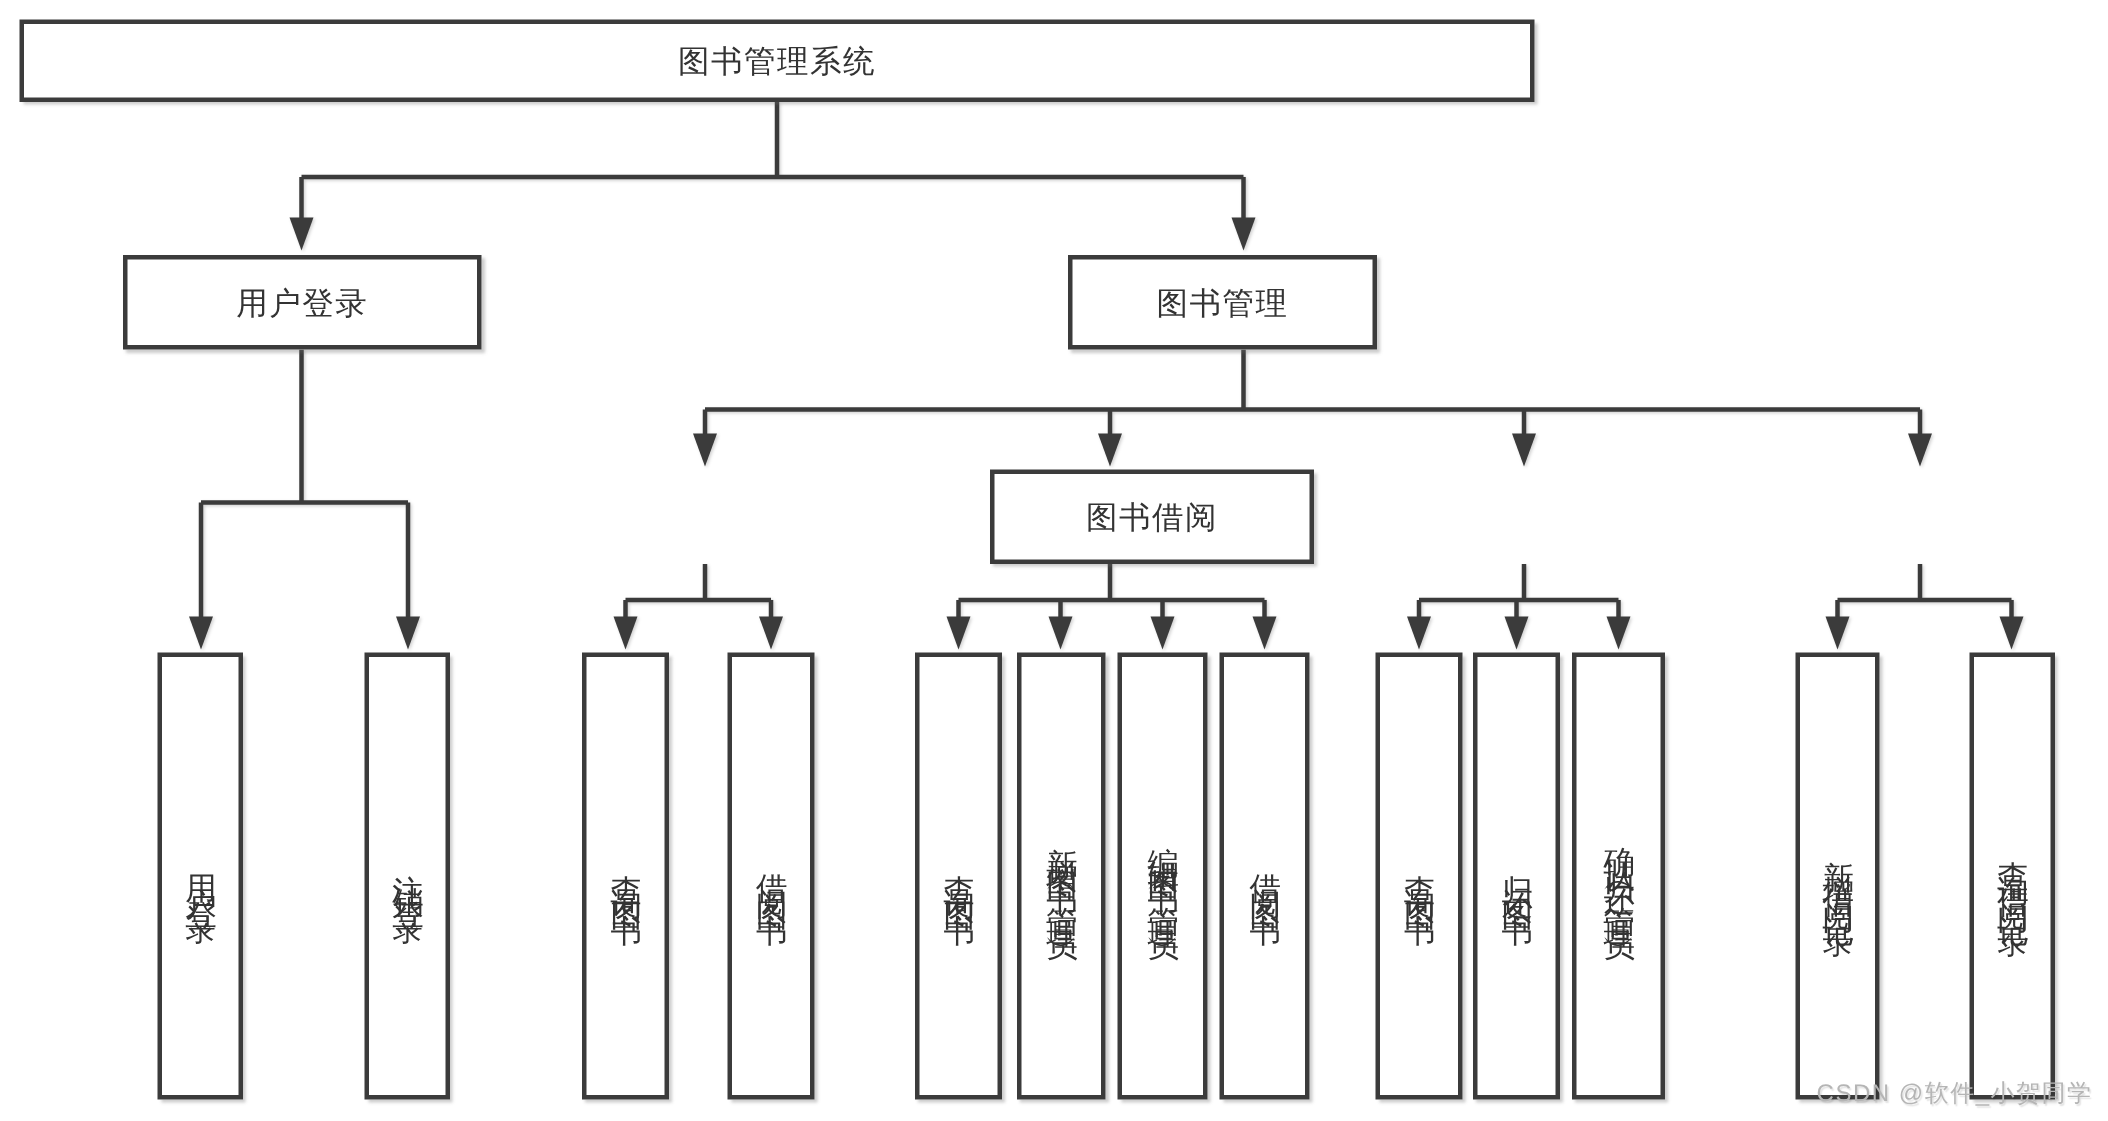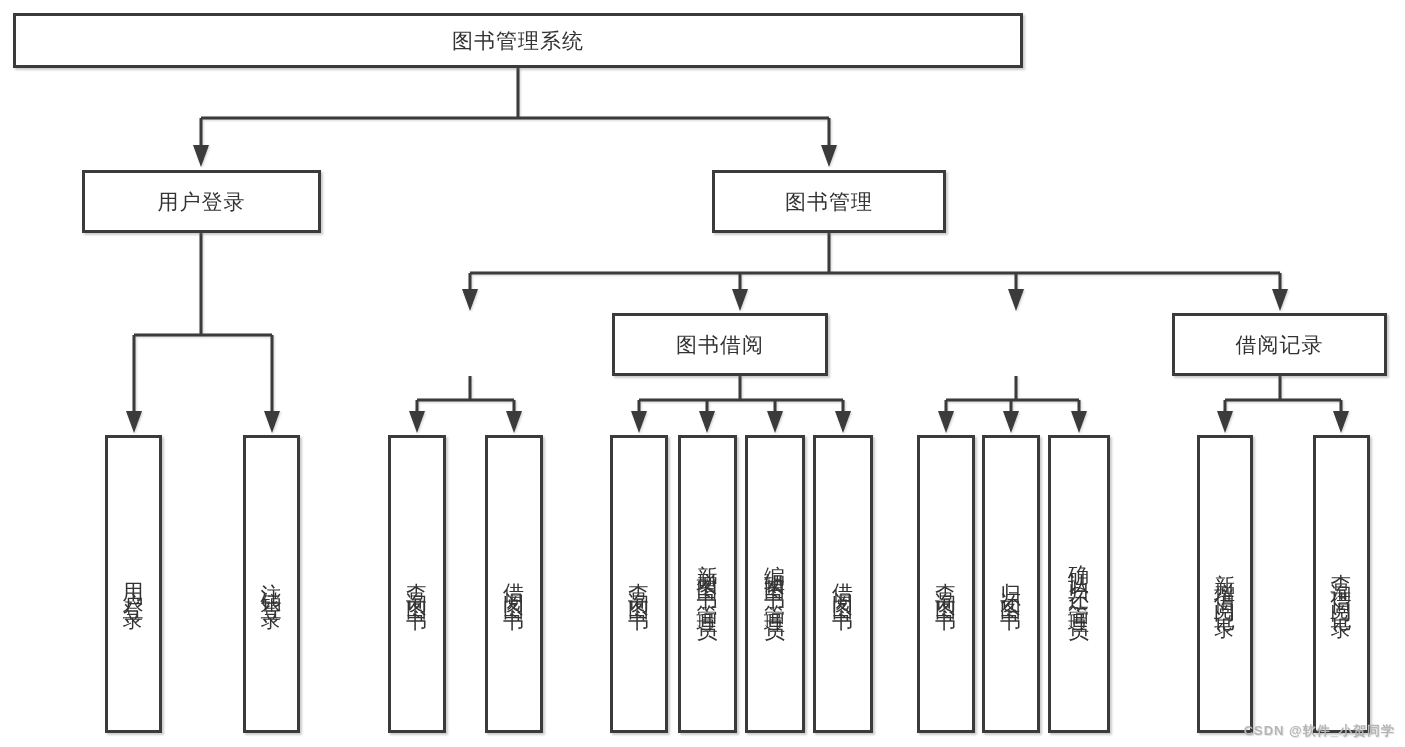--- a/index.html
+++ b/index.html
@@ -38,26 +38,25 @@
     text-orientation: mixed;
     font-size: 21px;
     color: #333333;
     letter-spacing: 9px;
     line-height: 1;
   }
   .watermark {
     position: absolute;
     right: 10px;
     bottom: 7px;
-    font-size: 13px;
+    font-size: 16px;
     color: #b5b5b5;
     letter-spacing: 1px;
     white-space: nowrap;
     text-shadow: 1px 1px 1px rgba(0,0,0,0.12);
-    font-weight: bold;
   }
 </style>
 </head>
 <body>
 
 <div class="canvas">
 
   <svg class="connector-layer" viewBox="0 0 1405 747" xmlns="http://www.w3.org/2000/svg">
     <g stroke="#3b3b3b" stroke-width="3" fill="none">
 
@@ -98,29 +97,26 @@
     </g>
   </svg>
 
   <div class="box" style="left:13px;top:13px;width:1010px;height:55px">
     <span class="hlabel">图书管理系统</span>
   </div>
 
   <div class="box" style="left:82px;top:170px;width:239px;height:63px">
     <span class="hlabel">用户登录</span>
   </div>
-  <div class="box" style="left:712px;top:170px;width:234px;height:63px">
+  <div class="box" style="left:712px;top:170px;width:206px;height:63px">
     <span class="hlabel">图书管理</span>
   </div>
 
-  <div class="box" style="left:612px;top:313px;width:216px;height:63px">
+  <div class="box" style="left:660px;top:313px;width:216px;height:63px">
     <span class="hlabel">图书借阅</span>
-  </div>
-  <div class="box" style="left:1172px;top:313px;width:215px;height:63px">
-    <span class="hlabel">借阅记录</span>
   </div>
 
   <div class="box" style="left:105px;top:435px;width:57px;height:298px">
     <span class="vlabel">用户登录</span>
   </div>
   <div class="box" style="left:243px;top:435px;width:57px;height:298px">
     <span class="vlabel">注销登录</span>
   </div>
 
   <div class="box" style="left:388px;top:435px;width:58px;height:298px">

